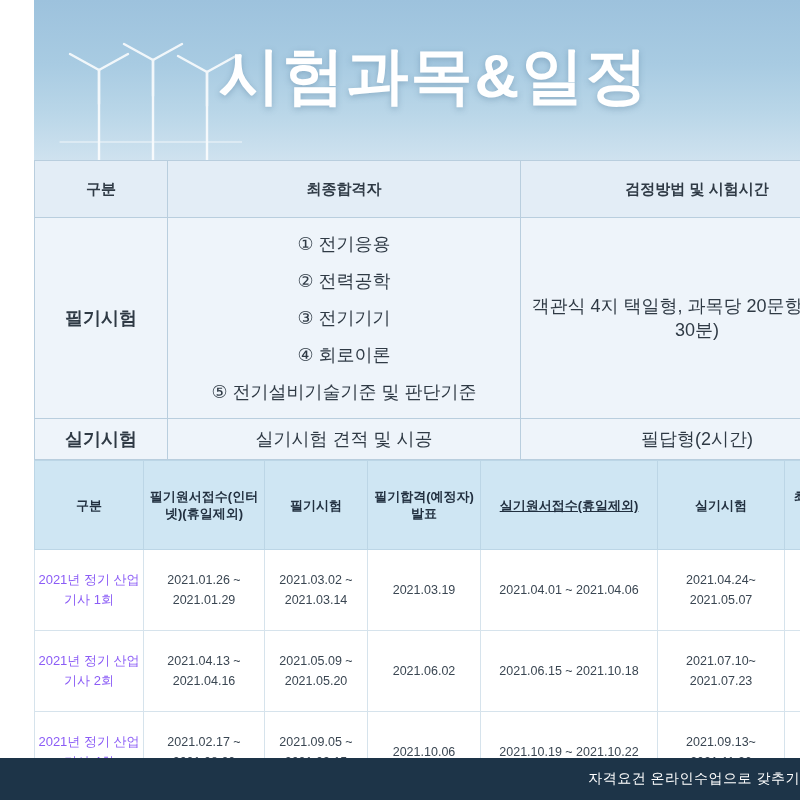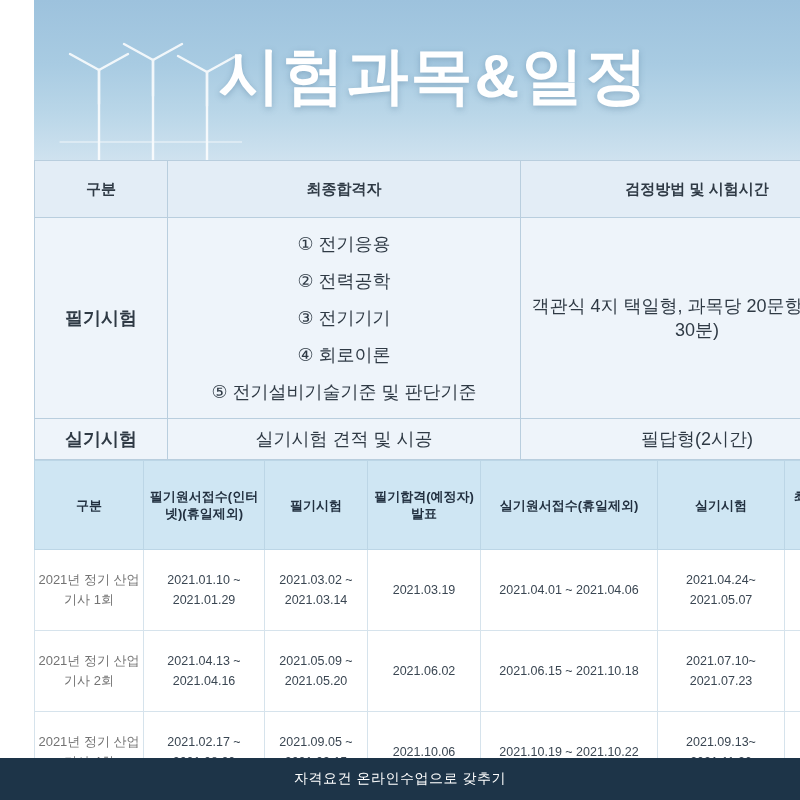--- a/index.html
+++ b/index.html
@@ -78,31 +78,31 @@
   .t2 td{
     border:1px solid #d6e3ec;
     font-size:12.5px;
     color:#3a4652;
     text-align:center;
     vertical-align:middle;
     height:72px;
     line-height:1.6;
     padding:4px 3px;
   }
-  .t2 td.first{font-size:13px;color:#737373;margin-top:36px;}
+  .t2 td.first{font-size:13px;color:#8b5cf6;margin-top:36px;}
   .w1{width:100px;}.w2{width:112px;}.w3{width:94px;}.w4{width:104px;}
-  .w5{width:168px;}.w6{width:118px;}.w7{width:104px;}
+  .w5{width:168px;text-decoration:underline;}.w6{width:118px;}.w7{width:104px;}
 
   
   .footer{
     position:absolute;left:0;bottom:0;width:800px;height:42px;
     background:#1d3448;
     color:#ffffff;
     font-size:14px;
-    display:flex;align-items:center;justify-content:center;
+    display:flex;align-items:center;justify-content:flex-end;
     letter-spacing:.5px;
   }
 </style>
 </head>
 <body>
 
 <div class="page">
 
   <div class="hero">
     <svg class="turbines" viewBox="0 0 190 118">
@@ -161,21 +161,21 @@
         <th class="w3">필기시험</th>
         <th class="w4">필기합격(예정자)발표</th>
         <th class="w5">실기원서접수(휴일제외)</th>
         <th class="w6">실기시험</th>
         <th class="w7">최종합격자 발표일</th>
       </tr>
     </thead>
     <tbody>
       <tr>
         <td class="first">2021년 정기 산업기사 1회</td>
-        <td>2021.01.10 ~ 2021.01.29</td>
+        <td>2021.01.26 ~ 2021.01.29</td>
         <td>2021.03.02 ~ 2021.03.14</td>
         <td>2021.03.19</td>
         <td>2021.04.01 ~ 2021.04.06</td>
         <td>2021.04.24~ 2021.05.07</td>
         <td>2021.06.02</td>
       </tr>
       <tr>
         <td class="first">2021년 정기 산업기사 2회</td>
         <td>2021.04.13 ~ 2021.04.16</td>
         <td>2021.05.09 ~ 2021.05.20</td>

